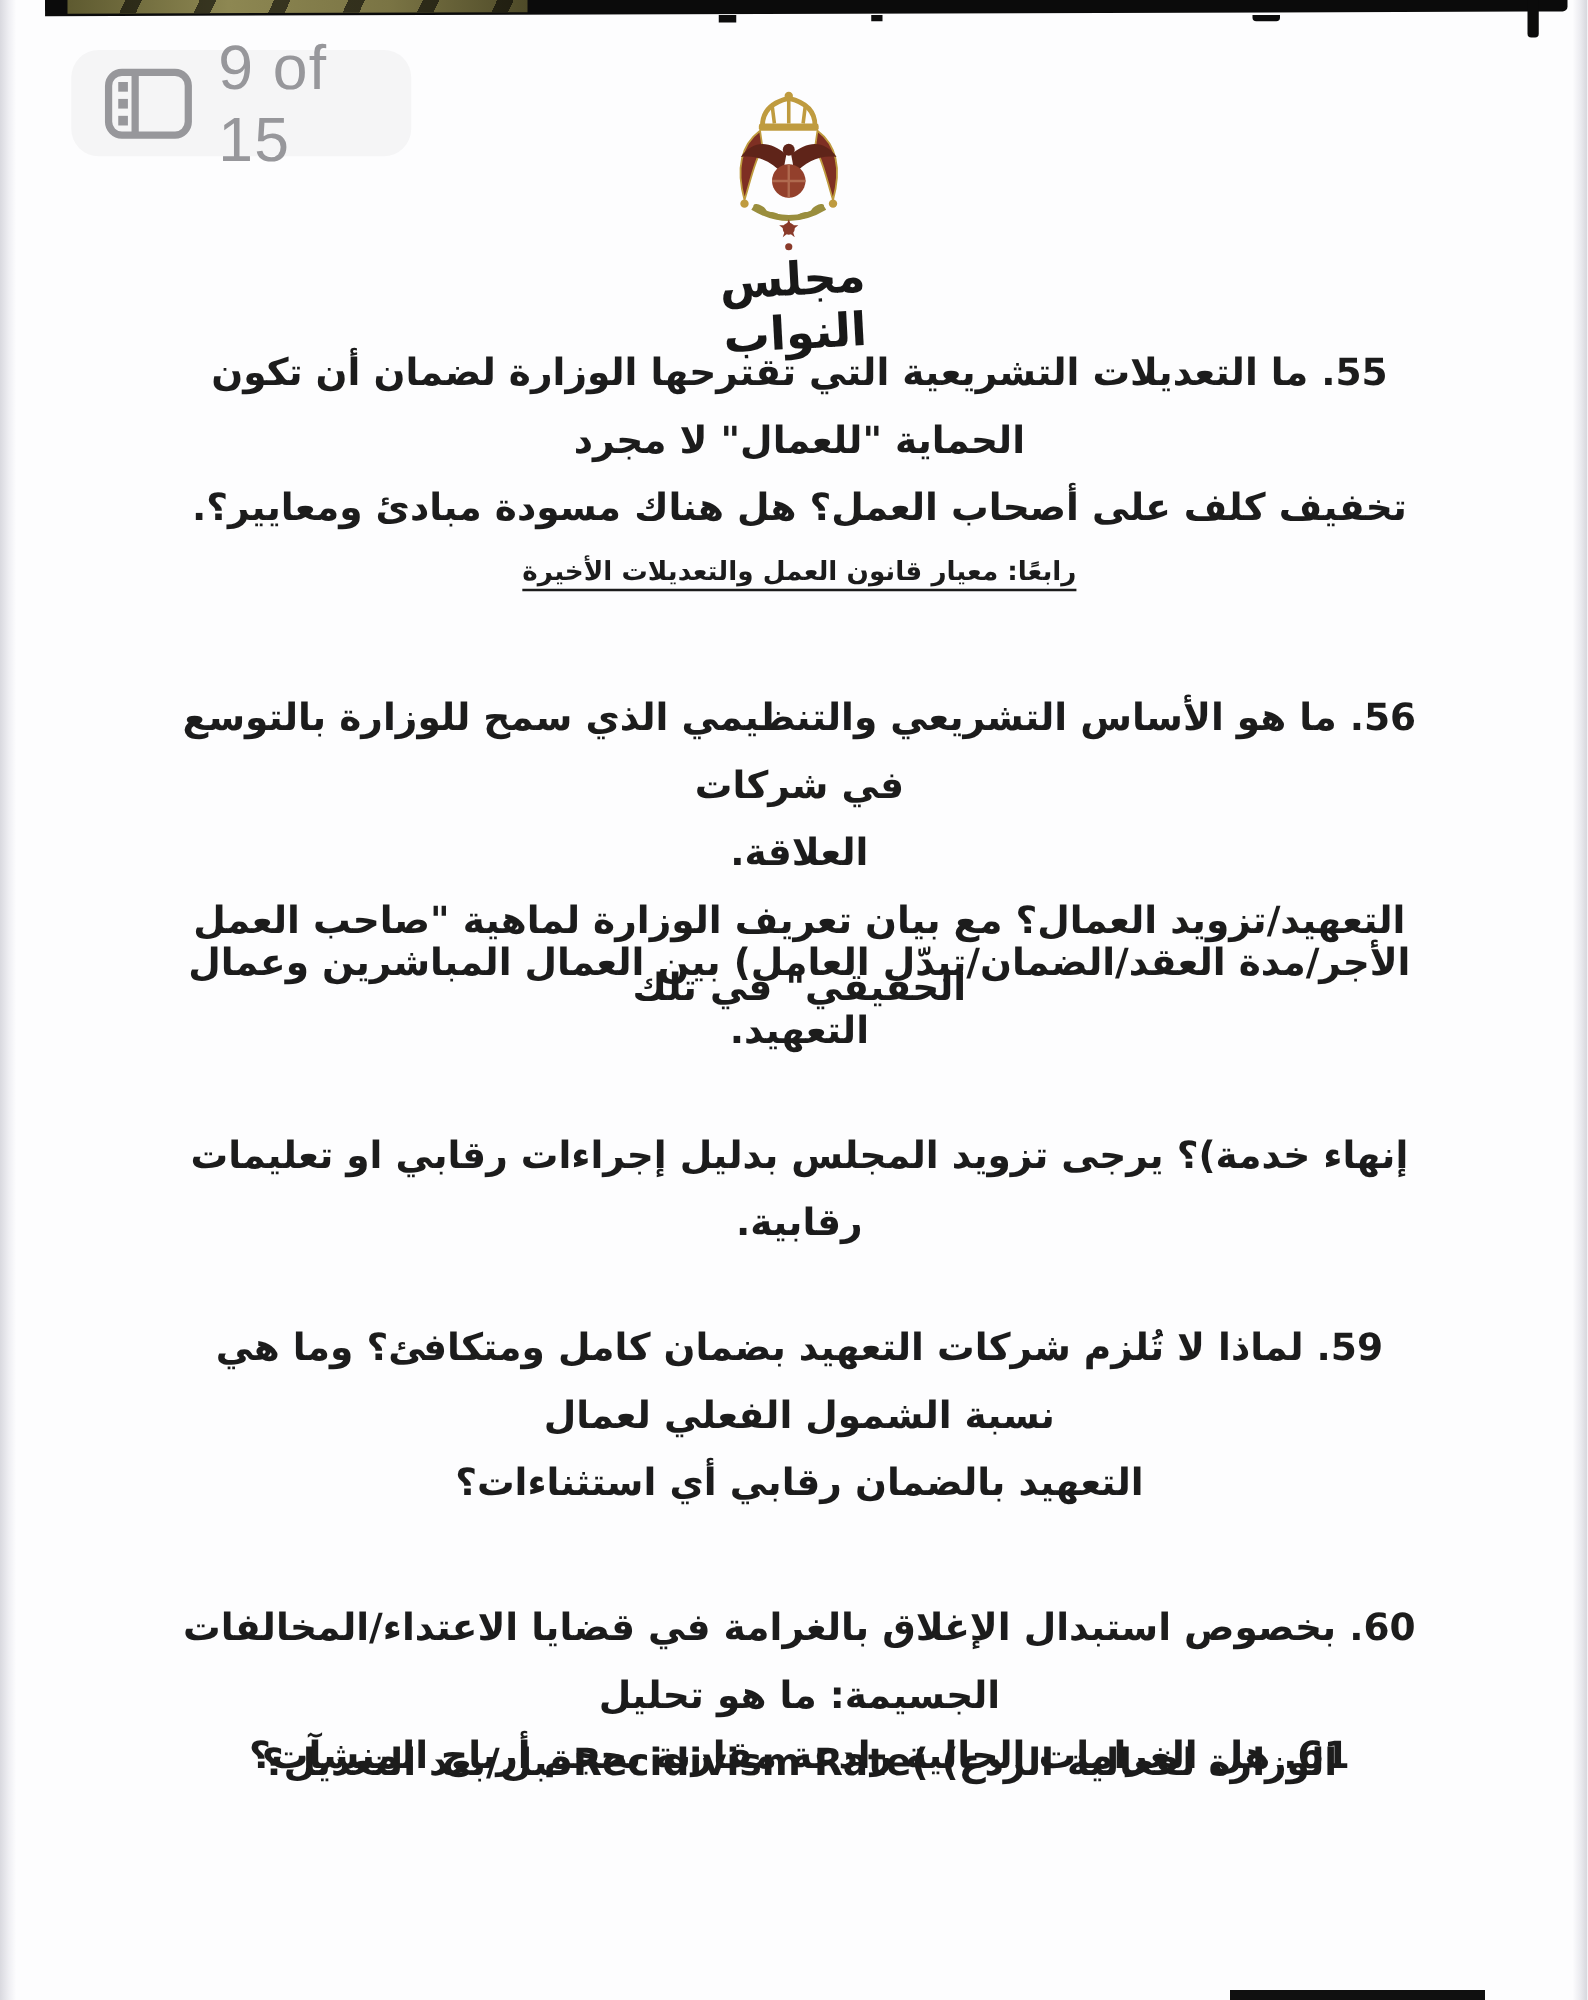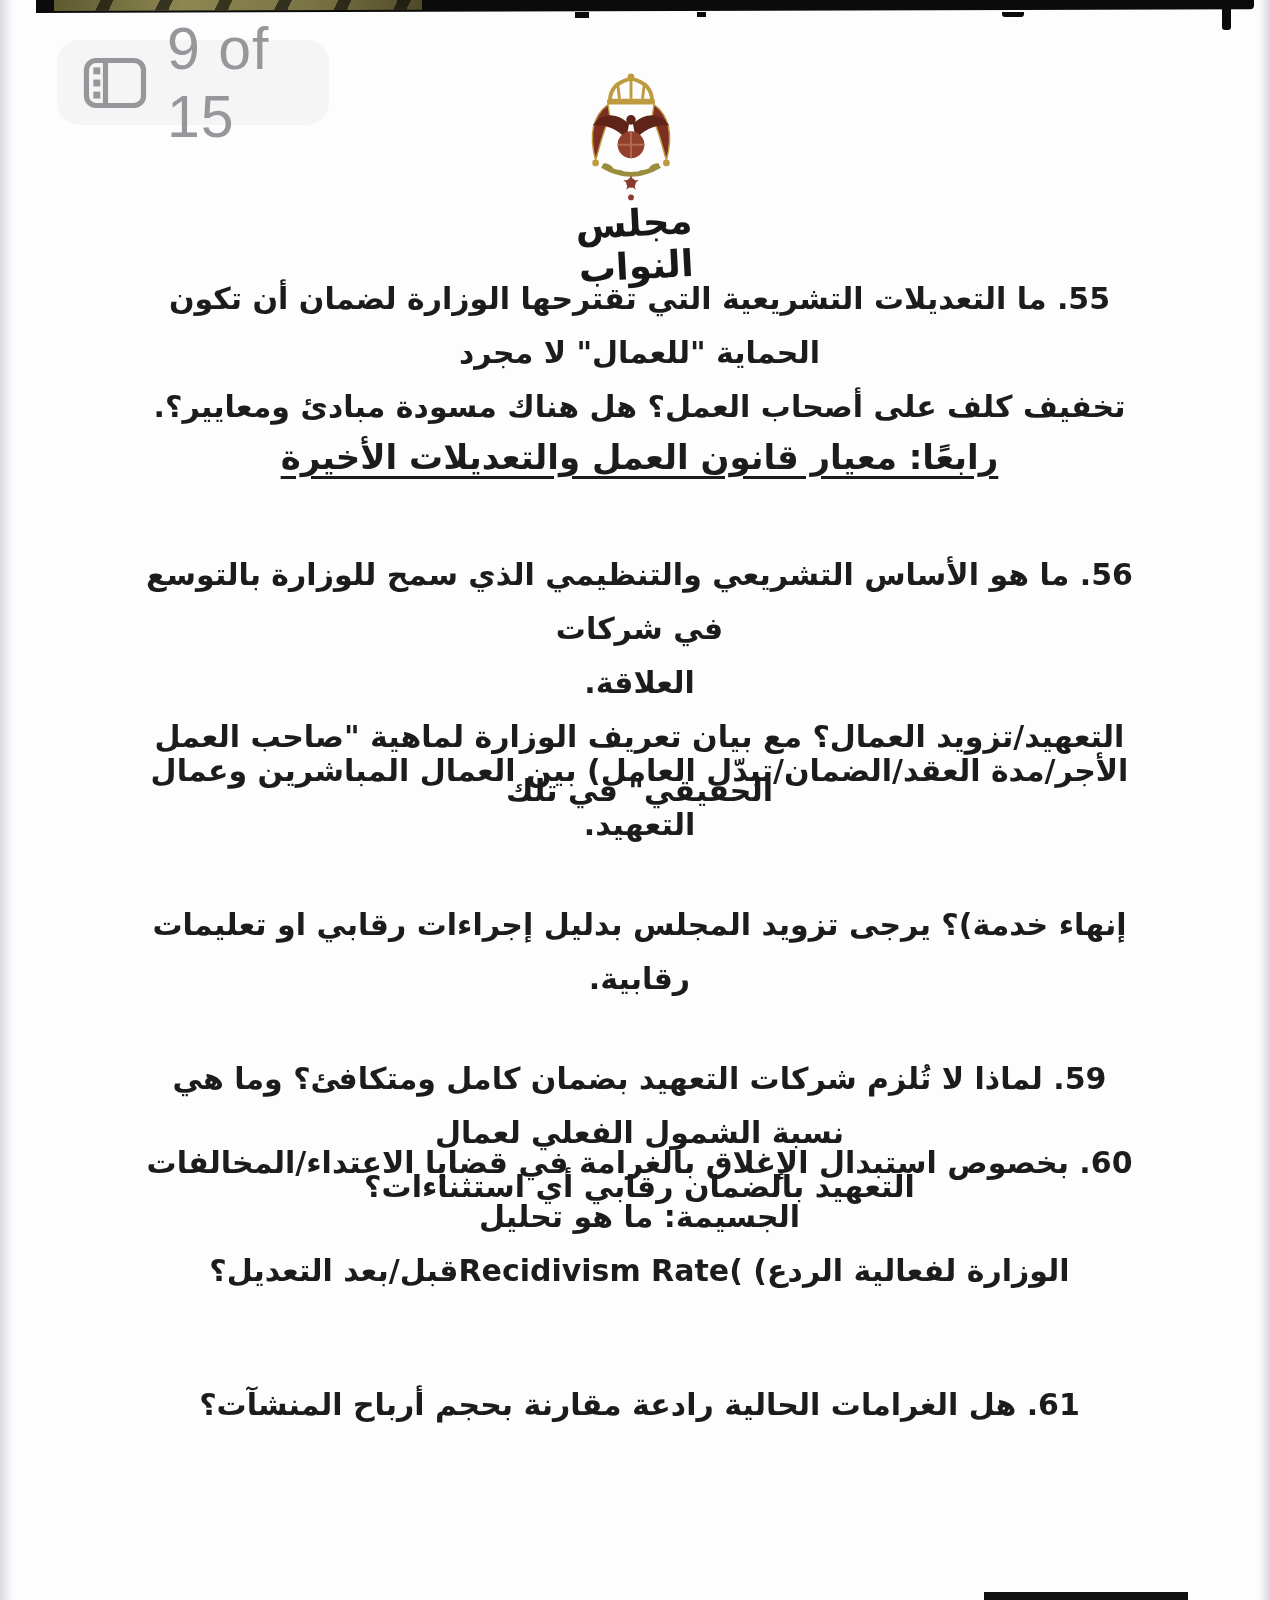--- a/index.html
+++ b/index.html
@@ -26,36 +26,36 @@
   .d2{left:697px;top:12px;width:9px;height:5px;}
   .d3{left:1002px;top:12px;width:22px;height:5px;border-radius:0 0 3px 3px;}
   .tickmark{position:absolute;left:1222px;top:0;width:9px;height:30px;background:#0b0b0b;border-radius:0 0 3px 3px;}
   .bottom-bar{position:absolute;left:984px;top:1592px;width:204px;height:8px;background:#101010;}
 
   
   .page-badge{position:absolute;left:57px;top:40px;width:272px;height:85px;
     background:#f5f5f6;border-radius:22px;display:flex;align-items:center;
     padding:0 0 0 26px;box-sizing:border-box;gap:20px;cursor:default;}
   .page-badge .label{font-family:"Liberation Sans","DejaVu Sans",sans-serif;
-    font-size:59px;color:#97979b;letter-spacing:1px;}
+    font-size:50px;color:#97979b;letter-spacing:1px;}
 
   
   .crest{position:absolute;left:572px;top:72px;width:118px;height:134px;}
   .calligraphy{position:absolute;left:520px;top:202px;width:230px;
     text-align:center;font-size:37px;font-weight:700;color:#181818;
     transform:rotate(-3deg);direction:rtl;}
 
   
   .tblock{position:absolute;left:135px;right:126px;direction:rtl;text-align:center;
     color:#1c1c1c;font-weight:700;font-size:30px;line-height:54px;
     font-family:"DejaVu Sans",sans-serif;}
   .tblock .eng{font-family:"DejaVu Sans",sans-serif;}
   .b-q55{top:272px;} .b-h4{top:430px;} .b-q56{top:548px;} .b-q57{top:744px;}
-  .b-q58{top:898px;} .b-q59{top:1052px;} .b-q60{top:1136px;} .b-q61{top:1378px;}
-  .b-h4 .tline{text-decoration:underline;text-underline-offset:7px;font-size:34px;}
+  .b-q58{top:898px;} .b-q59{top:1052px;} .b-q60{top:1276px;} .b-q61{top:1378px;}
+  .b-h4 .tline{text-decoration:underline;text-underline-offset:7px;font-size:21px;}
 </style>
 </head>
 <body>
 
 <div class="edge-left"></div>
 <div class="edge-right"></div>
 <div class="scan-band">
     <div class="khaki"></div>
   </div>
 <div class="drip d1"></div>

